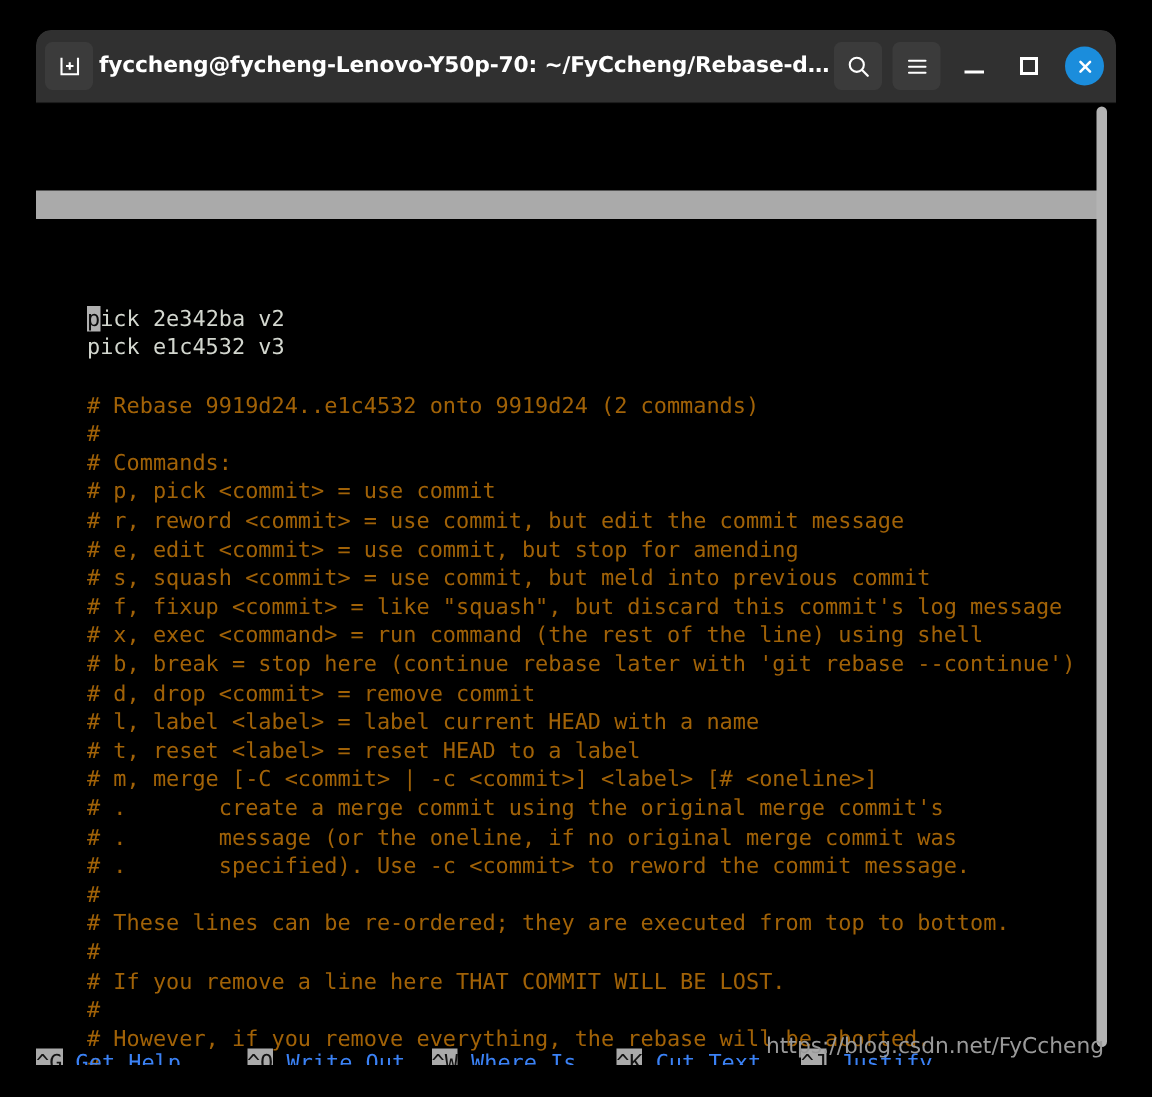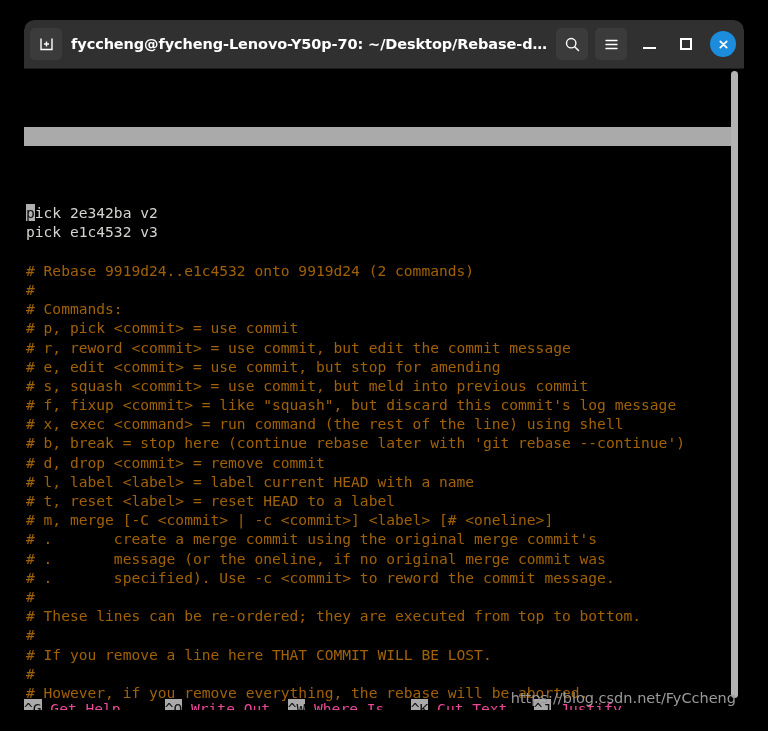--- a/index.html
+++ b/index.html
@@ -124,20 +124,21 @@
     height: 19px;
     line-height: 19px;
     text-align: center;
     font-size: 14.6px;
     white-space: pre;
     overflow: hidden;
     margin-right: 8px;
   }
   .nano-text {
     padding: 0 0 0 2px;
+    margin-left: 32px;
   }
   .line { height: 19.2px; }
   .c-plain { color: #d3d7cf; }
   .c-comment { color: #a16207; }
   .cursor {
     background: #b0b0b0;
     color: #0b0b0b;
   }
 
   
@@ -157,21 +158,21 @@
   }
   .sc-item {
     display: flex;
     white-space: pre;
   }
   .sc-key {
     background: #aaaaaa;
     color: #131313;
   }
   .sc-label {
-    color: #ec4899;
+    color: #3b82f6;
   }
 
   
   .scrollbar-track {
     position: absolute;
     right: 2px;
     top: 0;
     width: 14px;
     bottom: 0;
     background: transparent;
@@ -205,21 +206,21 @@
   <div class="titlebar">
     <div class="tb-btn">
       <span>
         <svg width="17" height="17" viewBox="0 0 17 17">
           <path d="M3 2.5 L3 13.5 L14 13.5 L14 2.5" fill="none" stroke="#ffffff" stroke-width="1.4"></path>
           <path d="M8.5 5.5 L8.5 10.5 M6 8 L11 8" stroke="#ffffff" stroke-width="1.4"></path>
         </svg>
       </span>
     </div>
 
-    <div class="title-text">fyccheng@fycheng-Lenovo-Y50p-70: ~/Desktop/Rebase-d…</div>
+    <div class="title-text">fyccheng@fycheng-Lenovo-Y50p-70: ~/FyCcheng/Rebase-d…</div>
 
     <div class="tb-right">
       <div class="tb-btn">
         <span>
           <svg width="17" height="17" viewBox="0 0 17 17">
             <circle cx="7.2" cy="7.2" r="4.7" fill="none" stroke="#ffffff" stroke-width="1.4"></circle>
             <path d="M10.7 10.7 L14.5 14.5" stroke="#ffffff" stroke-width="1.5" stroke-linecap="round"></path>
           </svg>
         </span>
       </div>

